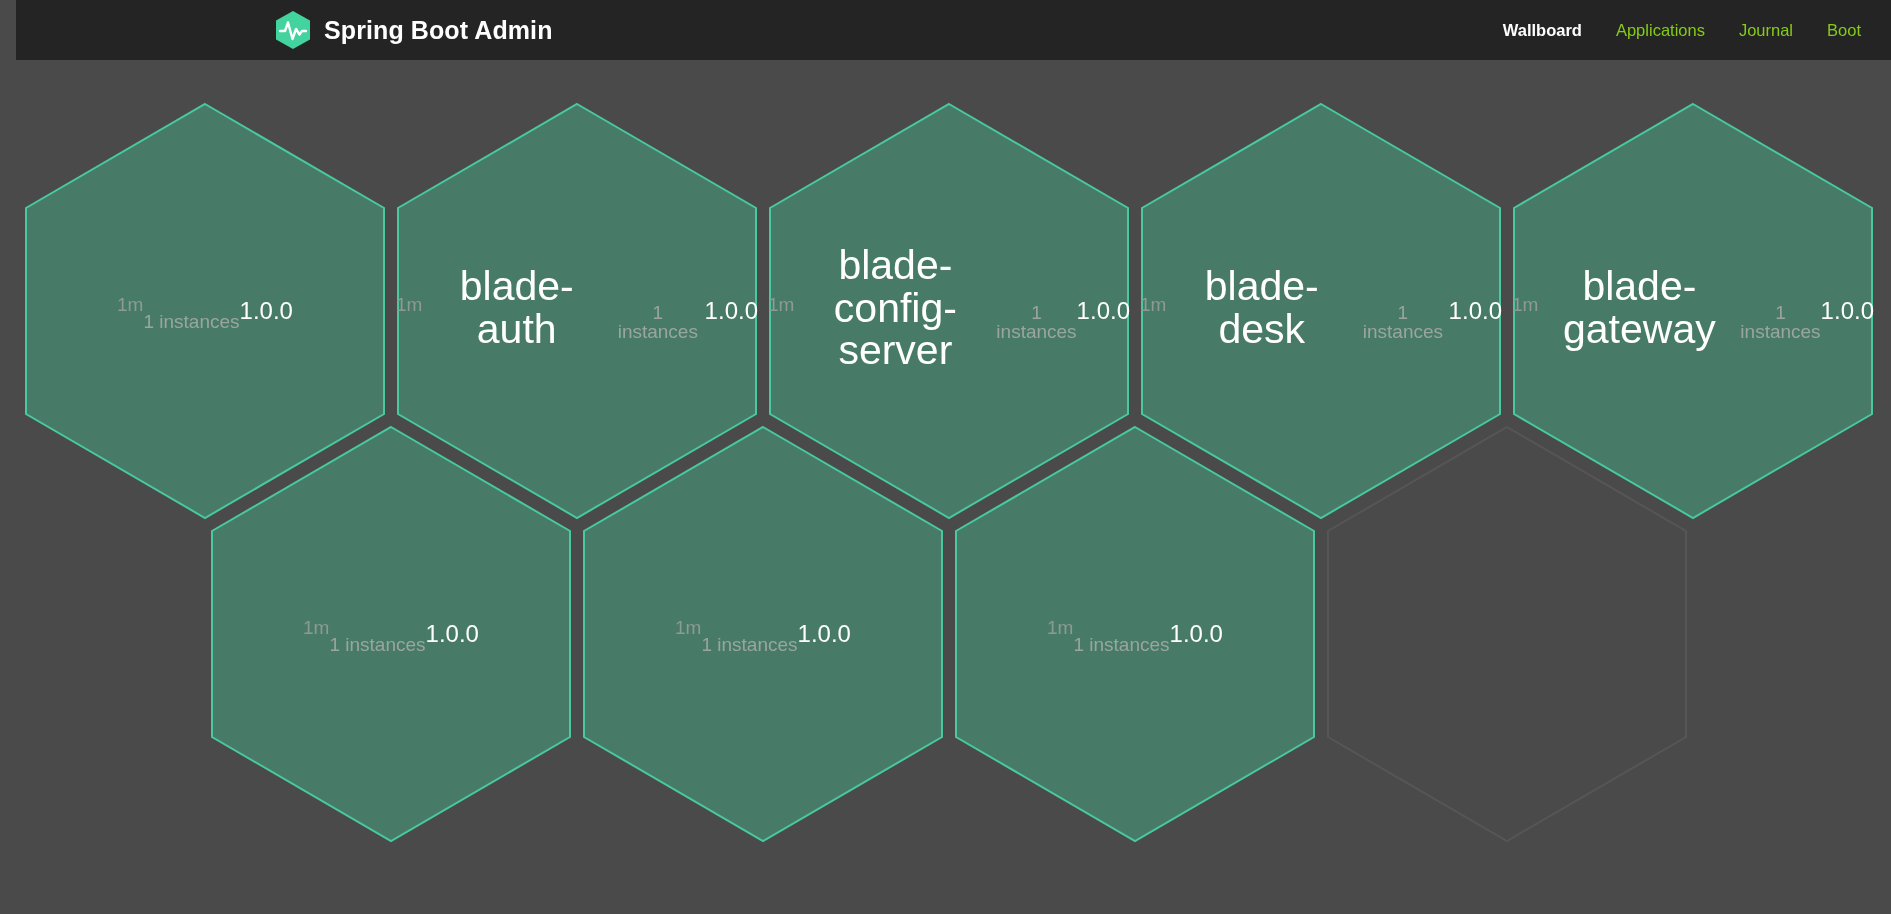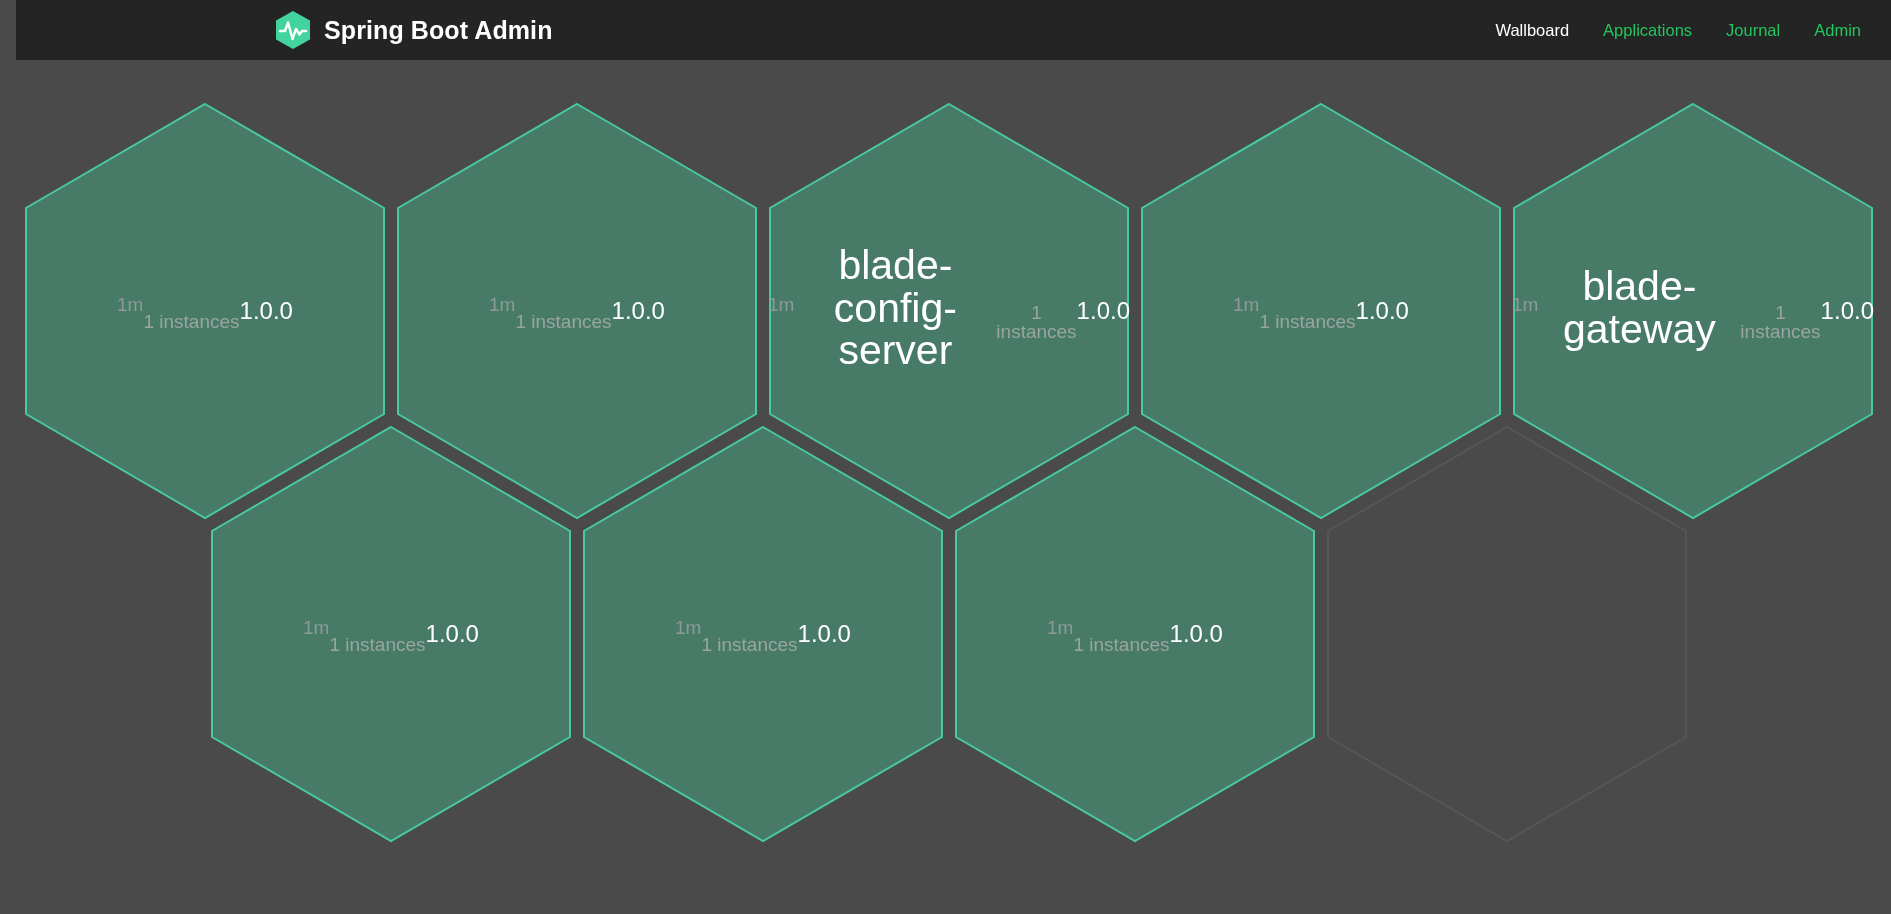--- a/index.html
+++ b/index.html
@@ -48,28 +48,28 @@
   }
   .nav-links {
     position: absolute;
     right: 46px;
     display: flex;
     align-items: center;
     gap: 34px;
   }
   .nav-link {
     font-size: 16.5px;
-    color: #22c55e;
+    color: #84cc16;
     white-space: nowrap;
     cursor: pointer;
     text-decoration: none;
   }
   .nav-link.active {
     color: #ffffff;
-    font-weight: 400;
+    font-weight: 700;
   }
 
   
   .wallboard {
     position: absolute;
     top: 52px;
     left: 0;
     width: 1891px;
     height: 862px;
   }
@@ -139,21 +139,21 @@
         <polyline points="6,21 11,21 14,12.5 18.5,29 22,19 25.5,24.5 28,21 32,21" fill="none" stroke="#ffffff" stroke-width="2.4" stroke-linecap="round" stroke-linejoin="round"></polyline>
       </svg>
     </span>
     <span class="brand-title">Spring Boot Admin</span>
   </a>
 
   <nav class="nav-links">
     <a class="nav-link active">Wallboard</a>
     <a class="nav-link">Applications</a>
     <a class="nav-link">Journal</a>
-    <a class="nav-link">Admin</a>
+    <a class="nav-link">Boot</a>
   </nav>
 
 </div>
 
 <div class="wallboard">
 
   <div class="hex" style="left:24px; top:50px;">
     <svg viewBox="0 0 362 418" preserveAspectRatio="none">
       <polygon points="181,2 360,106 360,312 181,416 2,312 2,106" fill="#477b67" stroke="#48c9a0" stroke-width="2"></polygon>
     </svg>
@@ -163,20 +163,21 @@
       <div class="hex-version">1.0.0</div>
     </div>
   </div>
 
   <div class="hex" style="left:396px; top:50px;">
     <svg viewBox="0 0 362 418" preserveAspectRatio="none">
       <polygon points="181,2 360,106 360,312 181,416 2,312 2,106" fill="#477b67" stroke="#48c9a0" stroke-width="2"></polygon>
     </svg>
     <div class="hex-body">
       <div class="hex-status">1m</div>
+      <div class="hex-name">blade-auth</div>
       <div class="hex-instances">1 instances</div>
       <div class="hex-version">1.0.0</div>
     </div>
   </div>
 
   <div class="hex" style="left:768px; top:50px;">
     <svg viewBox="0 0 362 418" preserveAspectRatio="none">
       <polygon points="181,2 360,106 360,312 181,416 2,312 2,106" fill="#477b67" stroke="#48c9a0" stroke-width="2"></polygon>
     </svg>
     <div class="hex-body">
@@ -186,20 +187,21 @@
       <div class="hex-version">1.0.0</div>
     </div>
   </div>
 
   <div class="hex" style="left:1140px; top:50px;">
     <svg viewBox="0 0 362 418" preserveAspectRatio="none">
       <polygon points="181,2 360,106 360,312 181,416 2,312 2,106" fill="#477b67" stroke="#48c9a0" stroke-width="2"></polygon>
     </svg>
     <div class="hex-body">
       <div class="hex-status">1m</div>
+      <div class="hex-name">blade-desk</div>
       <div class="hex-instances">1 instances</div>
       <div class="hex-version">1.0.0</div>
     </div>
   </div>
 
   <div class="hex" style="left:1512px; top:50px;">
     <svg viewBox="0 0 362 418" preserveAspectRatio="none">
       <polygon points="181,2 360,106 360,312 181,416 2,312 2,106" fill="#477b67" stroke="#48c9a0" stroke-width="2"></polygon>
     </svg>
     <div class="hex-body">

